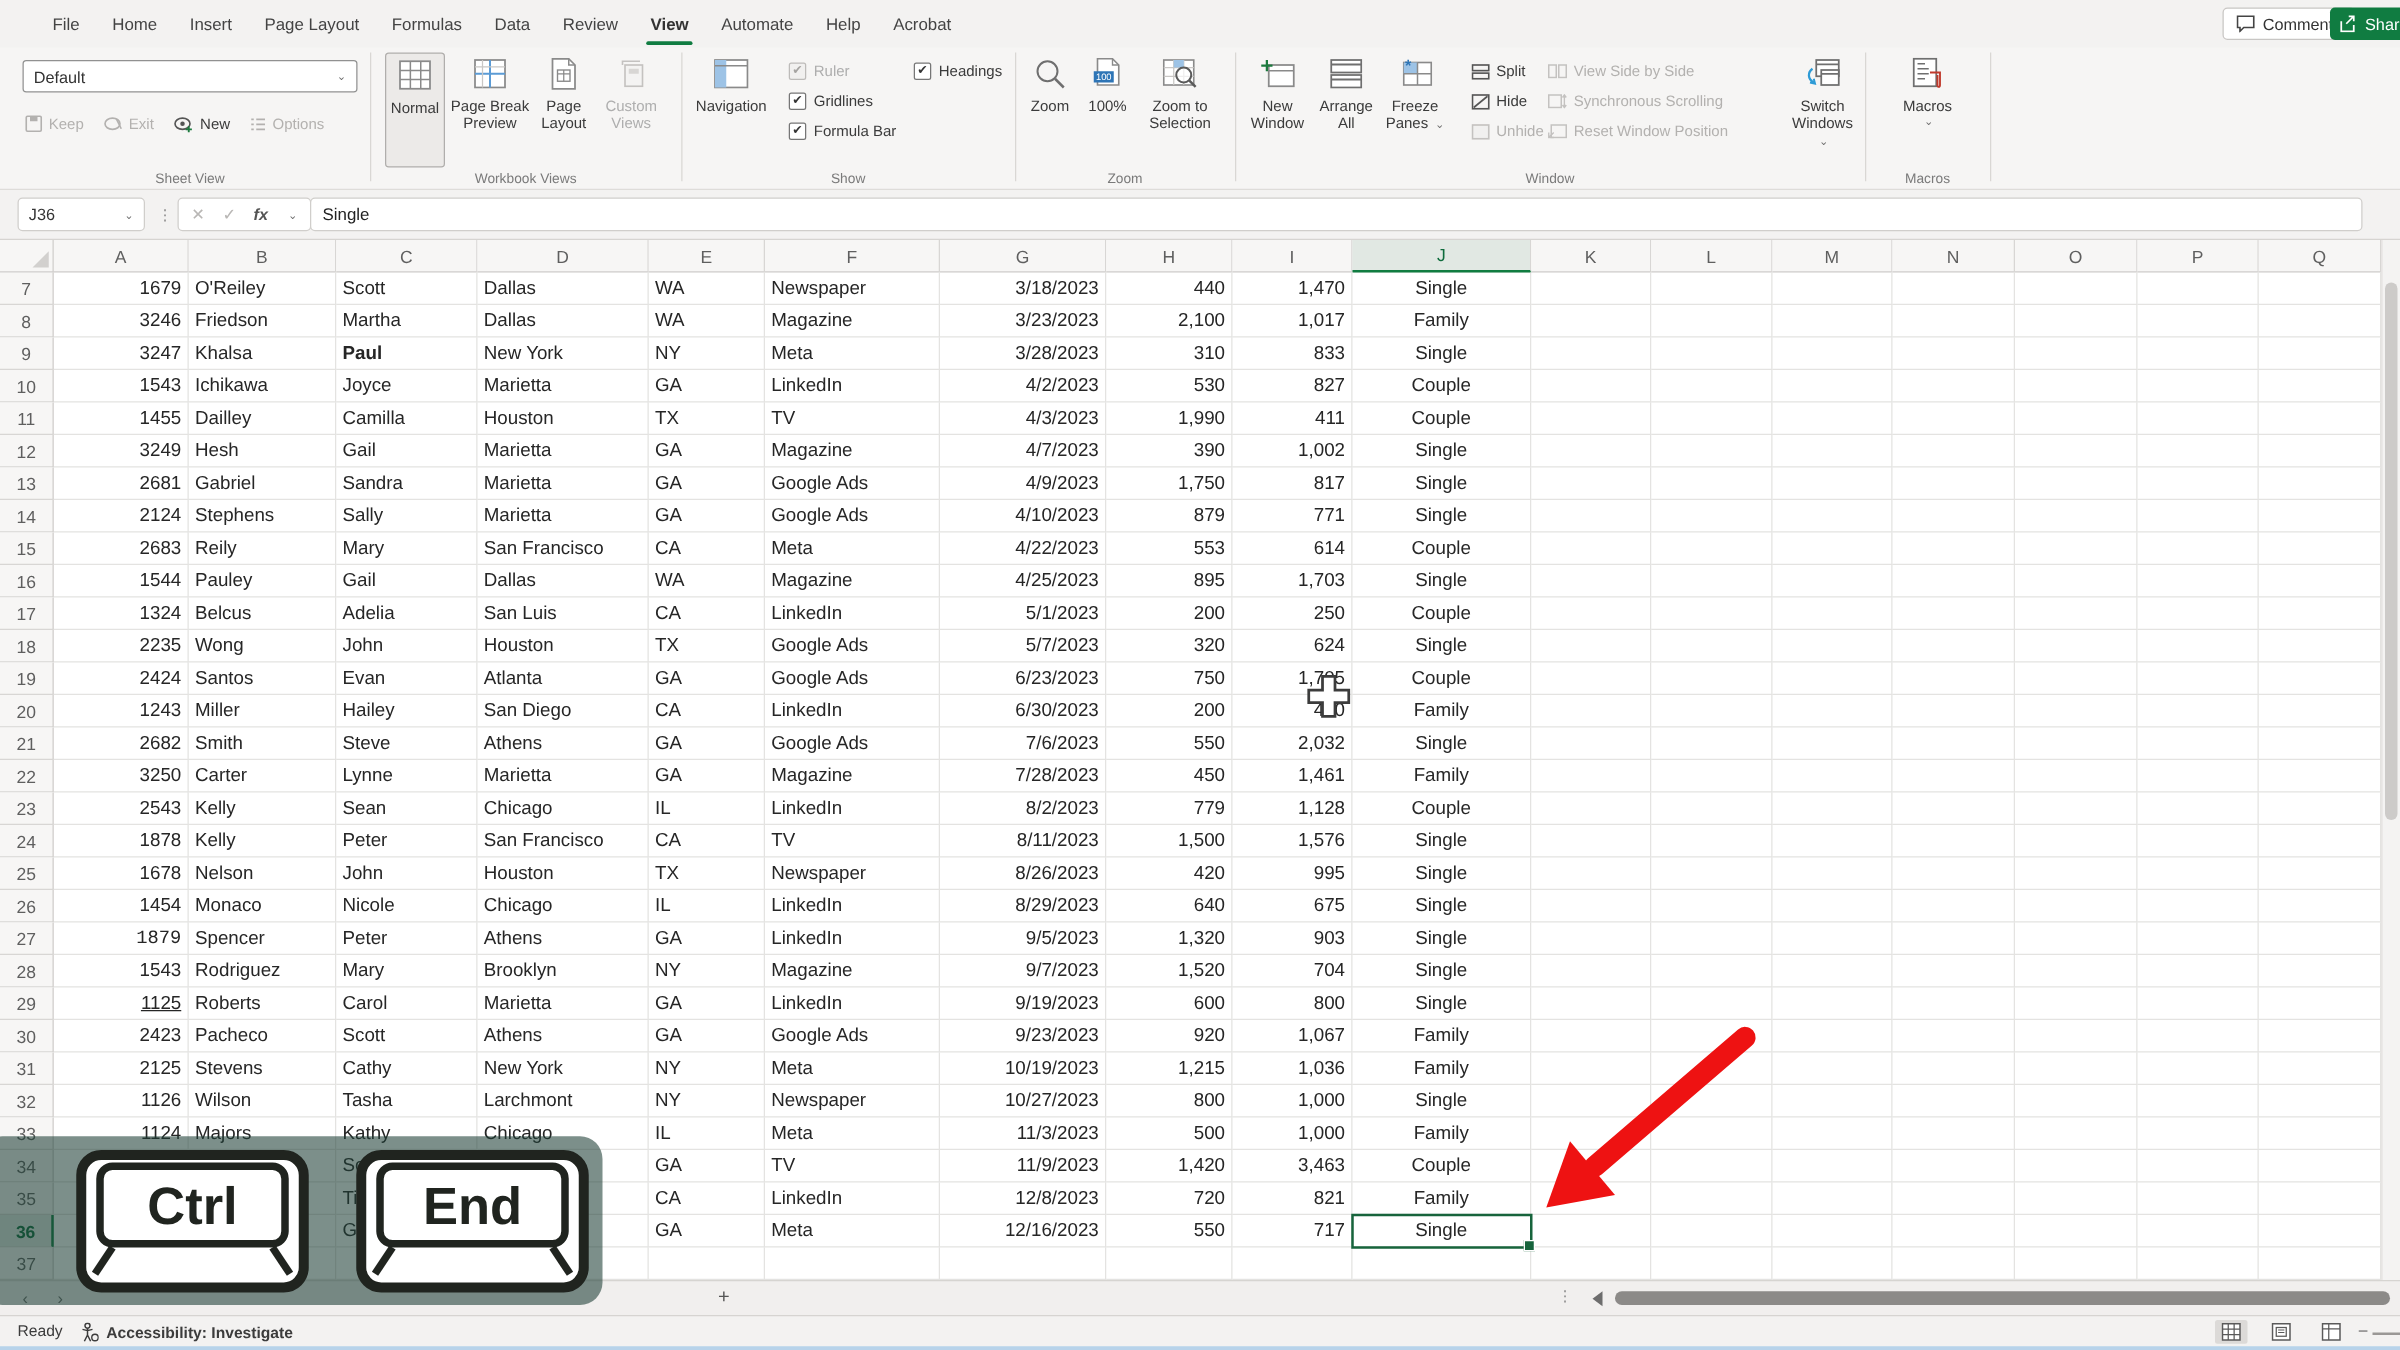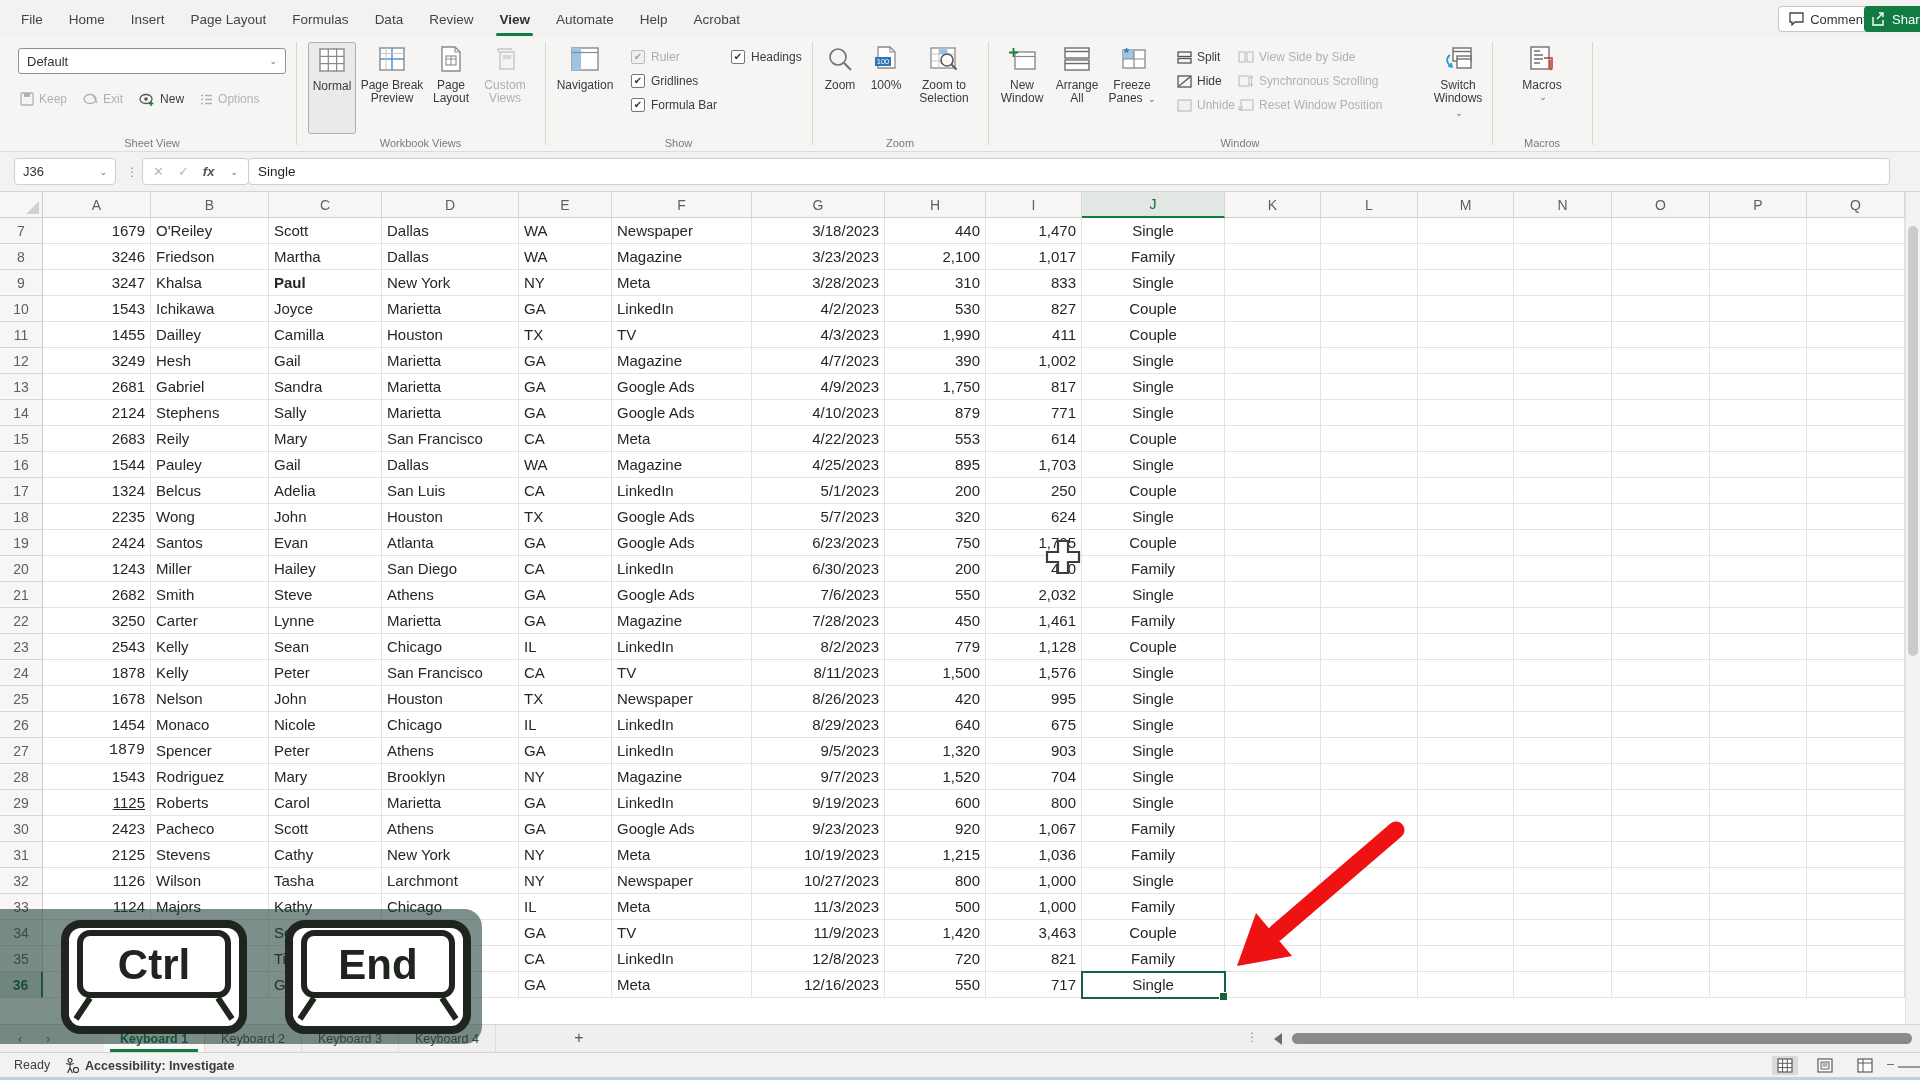--- a/index.html
+++ b/index.html
@@ -1,21 +1,21 @@
 <!DOCTYPE html>
 <html><head>
 <meta charset="utf-8">
 <style>
   * { margin:0; padding:0; box-sizing:border-box; }
   html,body { width:1920px; height:1080px; overflow:hidden; background:#fff;
     font-family:"Liberation Sans", sans-serif; }
   #app { position:relative; width:1920px; height:1080px; background:#f3f2f1; }
 
   
-  #tabsRow { position:absolute; left:0; top:0; width:1920px; height:38px; background:#f3f2f1; display:flex; align-items:center; }
+  #tabsRow { position:absolute; left:0; top:0; width:1920px; height:38px; background:#f3f2f1; display:flex; align-items:center;padding-left:21px; }
   .rtab { padding:0 13px; height:38px; display:flex; align-items:center; font-size:13.5px; color:#444; cursor:default; position:relative; }
   .rtab.active { font-weight:bold; color:#333; }
   .rtab.active::after { content:""; position:absolute; left:10px; right:10px; bottom:2px; height:3px; background:#107c41; border-radius:2px; }
   #comments-btn { position:absolute; right:36px; top:6px; height:26px; background:#fff; border:1px solid #c8c6c4; border-radius:4px; display:flex; align-items:center; gap:6px; padding:0 10px; font-size:13px; color:#333; }
   #share-btn { position:absolute; right:-34px; top:6px; height:26px; width:90px; background:#107c41; border-radius:4px; color:#fff; display:flex; align-items:center; gap:6px; padding:0 8px; font-size:13px; }
 
   
   #ribbon { position:absolute; left:0; top:38px; width:1920px; height:114px; background:#f6f5f4; border-bottom:1px solid #dedcd9; }
   .gsep { position:absolute; top:4px; bottom:6px; width:1px; background:#d9d7d4; }
   .group { position:absolute; top:0; height:100%; }
@@ -1017,39 +1017,53 @@
         <div class="cell" style="width: 96px; justify-content: flex-end;">717</div>
         <div class="cell" style="width: 143px; justify-content: center;">Single</div>
         <div class="cell" style="width: 96px; justify-content: flex-start;"></div>
         <div class="cell" style="width: 97px; justify-content: flex-start;"></div>
         <div class="cell" style="width: 96px; justify-content: flex-start;"></div>
         <div class="cell" style="width: 98px; justify-content: flex-start;"></div>
         <div class="cell" style="width: 98px; justify-content: flex-start;"></div>
         <div class="cell" style="width: 97px; justify-content: flex-start;"></div>
         <div class="cell" style="width: 98px; justify-content: flex-start;"></div>
       </div>
+      <div class="grow">
+        <div class="rhdr">37</div>
+        <div class="cell" style="width: 108px; justify-content: flex-end;"></div>
+        <div class="cell" style="width: 118px; justify-content: flex-start;"></div>
+        <div class="cell" style="width: 113px; justify-content: flex-start;"></div>
+        <div class="cell" style="width: 137px; justify-content: flex-start;"></div>
+        <div class="cell" style="width: 93px; justify-content: flex-start;"></div>
+        <div class="cell" style="width: 140px; justify-content: flex-start;"></div>
+        <div class="cell" style="width: 133px; justify-content: flex-end;"></div>
+        <div class="cell" style="width: 101px; justify-content: flex-end;"></div>
+        <div class="cell" style="width: 96px; justify-content: flex-end;"></div>
+        <div class="cell" style="width: 143px; justify-content: center;"></div>
+        <div class="cell" style="width: 96px; justify-content: flex-start;"></div>
+        <div class="cell" style="width: 97px; justify-content: flex-start;"></div>
+        <div class="cell" style="width: 96px; justify-content: flex-start;"></div>
+        <div class="cell" style="width: 98px; justify-content: flex-start;"></div>
+        <div class="cell" style="width: 98px; justify-content: flex-start;"></div>
+        <div class="cell" style="width: 97px; justify-content: flex-start;"></div>
+        <div class="cell" style="width: 98px; justify-content: flex-start;"></div>
+      </div>
     </div>
   <div id="vsb">
       <div class="thumb"></div>
     </div>
 
   <div id="selcell" style="left: 1081px; top: 971px; width: 145px; height: 28px;"></div>
 
   <svg id="cursor" style="left:1044px; top:538px;" width="38" height="38" viewBox="0 0 38 38">
     <path d="M14 3h10v11h11v10H24v11H14V24H3V14h11z" fill="#fff" stroke="#3c3c3c" stroke-width="2.2"></path>
   </svg>
 
   <div id="sheetbar">
     <span id="tabscroll">‹ ›</span>
-    <div id="stabs">
-        <div class="stab active">Keyboard 1</div>
-        <div class="stab">Keyboard 2</div>
-        <div class="stab">Keyboard 3</div>
-        <div class="stab">Keyboard 4</div>
-      </div>
     <span id="addsheet">+</span>
     <span id="hsplit">⋮</span>
     <span id="harrow"></span>
     <span id="hthumb"></span>
   </div>
 
   <div id="statusbar">
     <span id="ready">Ready</span>
     <span id="acc">
       <svg class="icsvg" width="15" height="16" viewBox="0 0 15 16">

